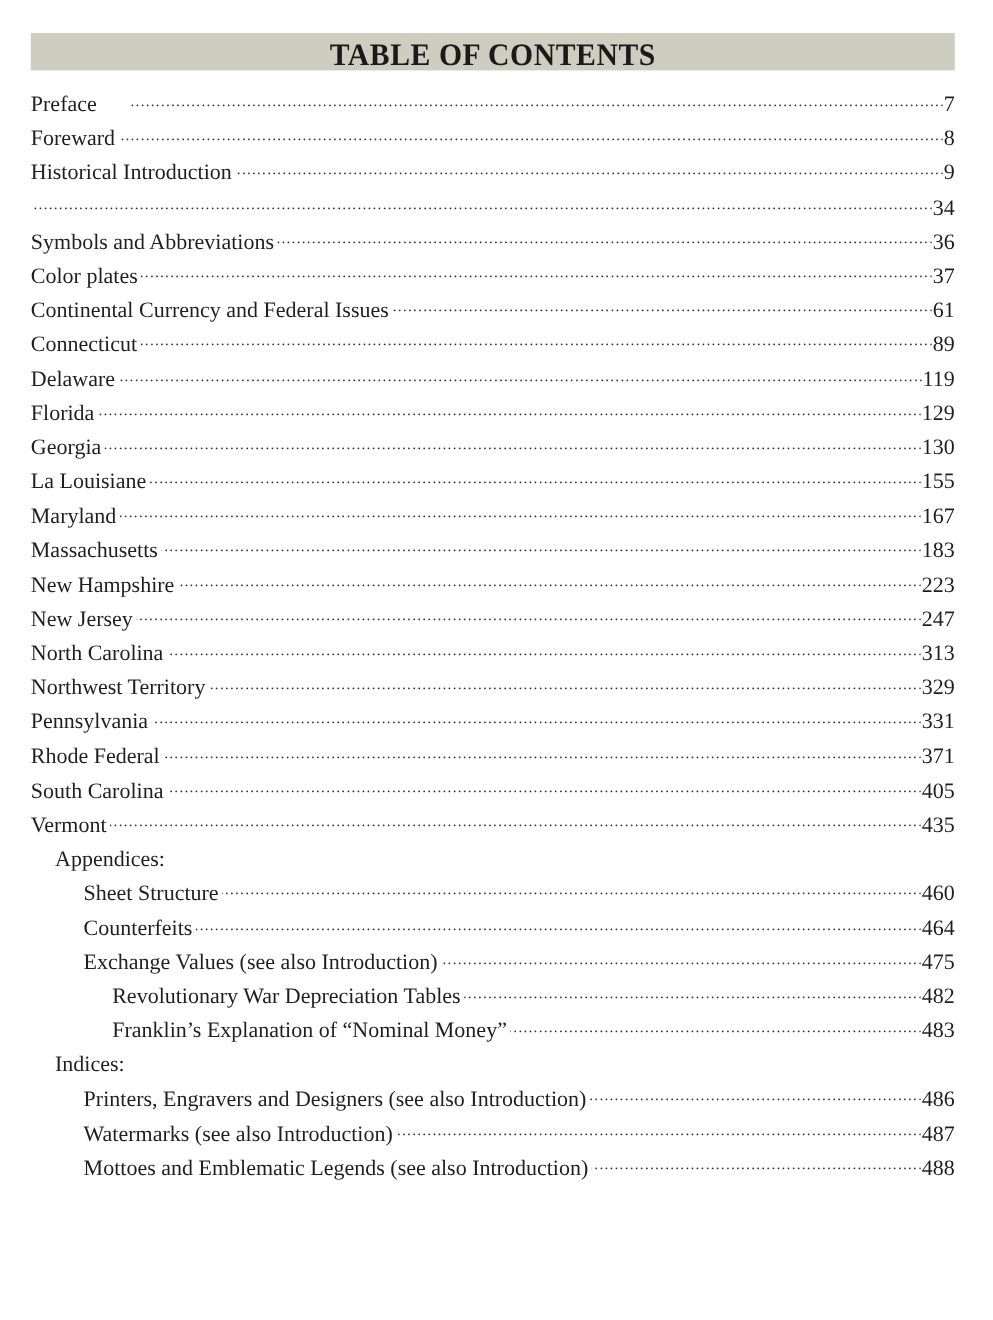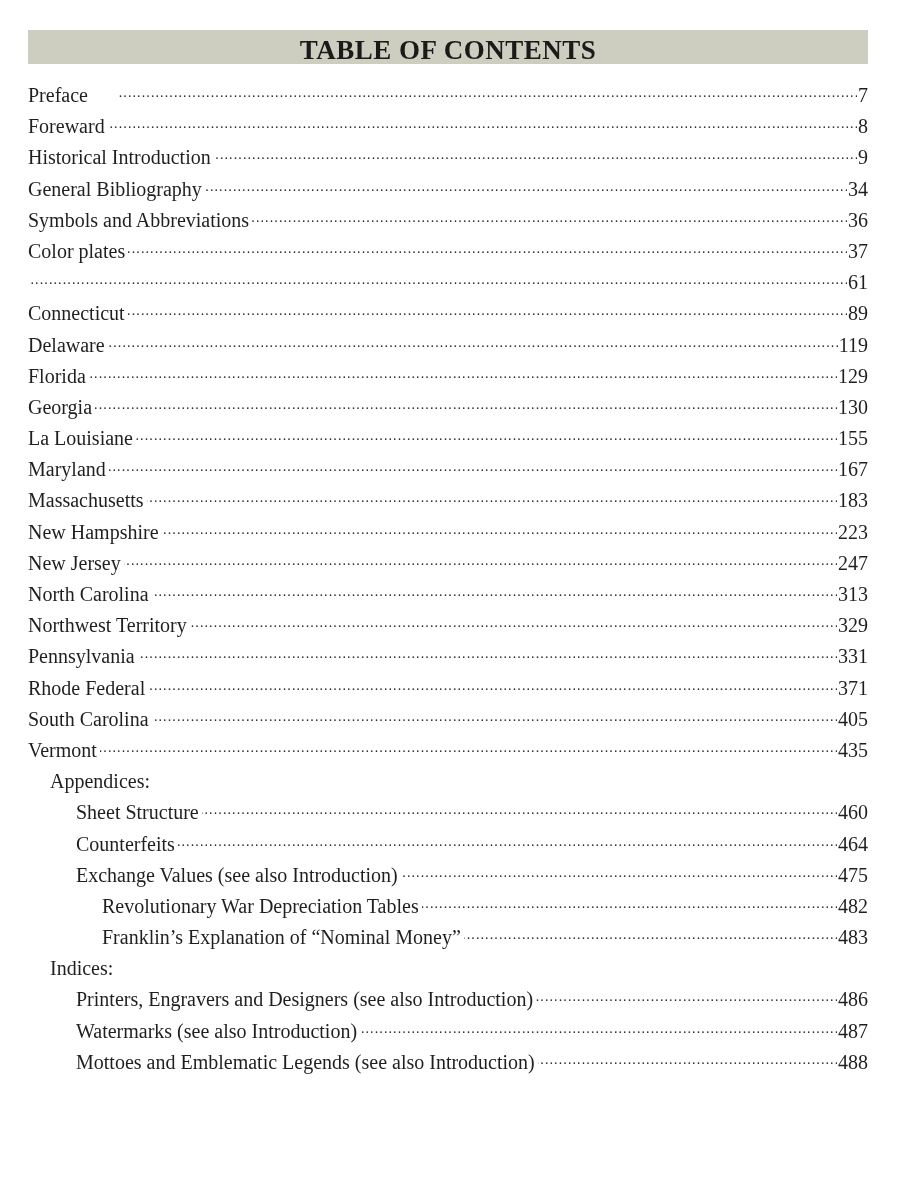--- a/index.html
+++ b/index.html
@@ -98,35 +98,35 @@
       <span class="label">Foreward</span>
       <span class="leader"></span>
       <span class="page">8</span>
     </div>
     <div class="row indent-0">
       <span class="label">Historical Introduction</span>
       <span class="leader"></span>
       <span class="page">9</span>
     </div>
     <div class="row indent-0">
-      <span class="label">General Bibliography</span>
       <span class="leader"></span>
       <span class="page">34</span>
     </div>
     <div class="row indent-0">
       <span class="label">Symbols and Abbreviations</span>
       <span class="leader"></span>
       <span class="page">36</span>
     </div>
     <div class="row indent-0">
       <span class="label">Color plates</span>
       <span class="leader"></span>
       <span class="page">37</span>
     </div>
     <div class="row indent-0">
+      <span class="label">Continental Currency and Federal Issues</span>
       <span class="leader"></span>
       <span class="page">61</span>
     </div>
     <div class="row indent-0">
       <span class="label">Connecticut</span>
       <span class="leader"></span>
       <span class="page">89</span>
     </div>
     <div class="row indent-0">
       <span class="label">Delaware</span>

